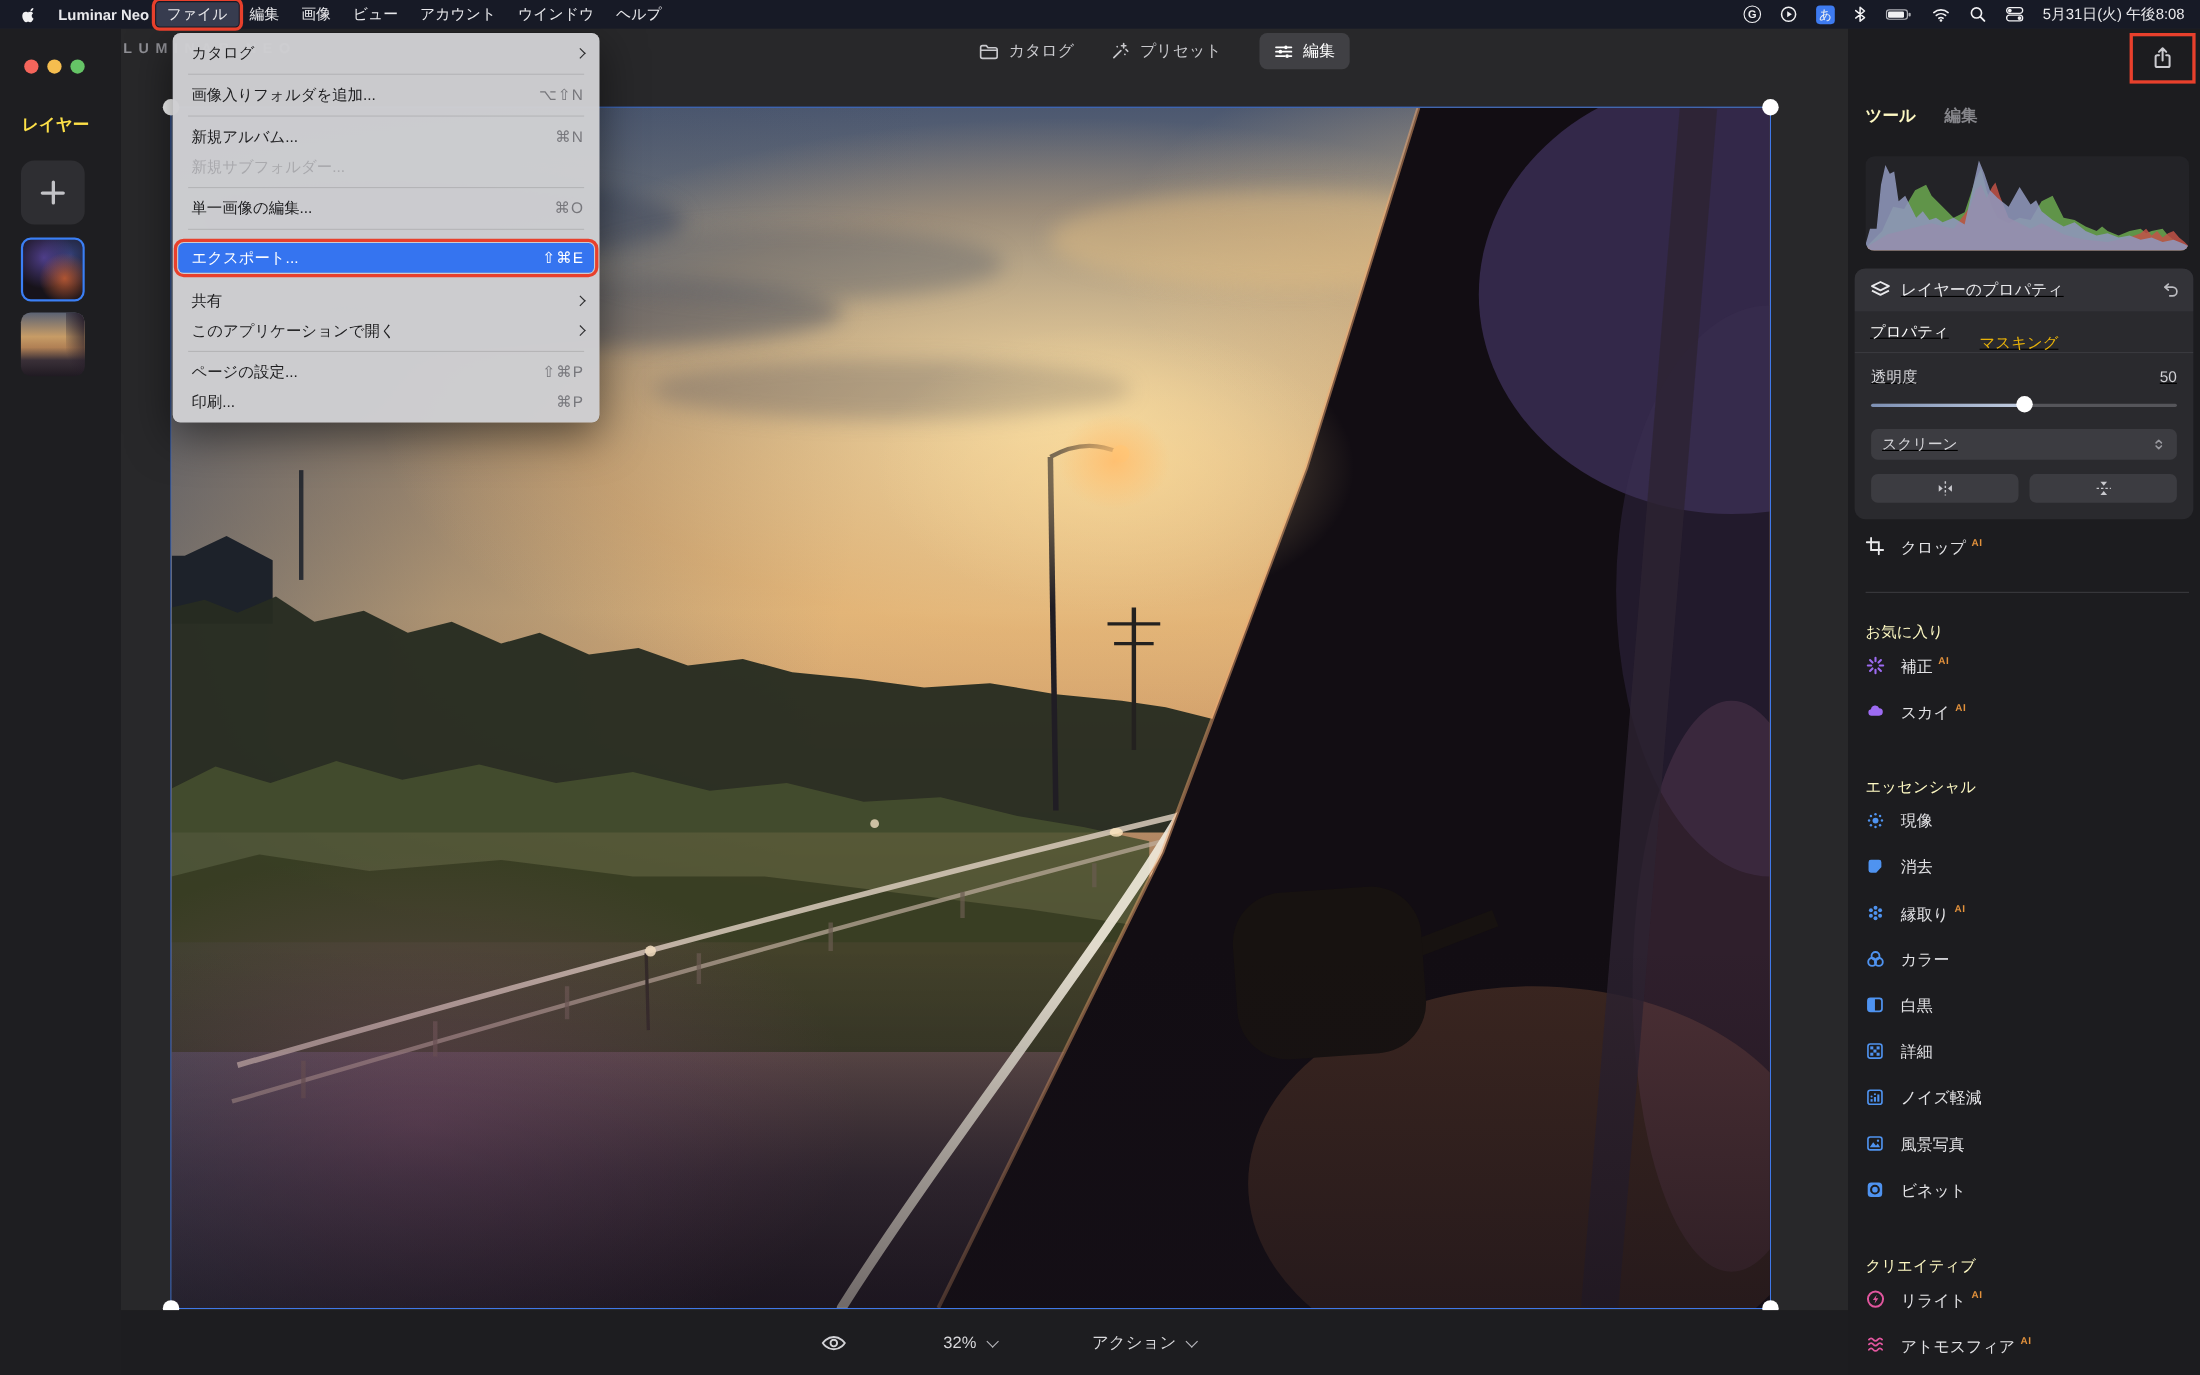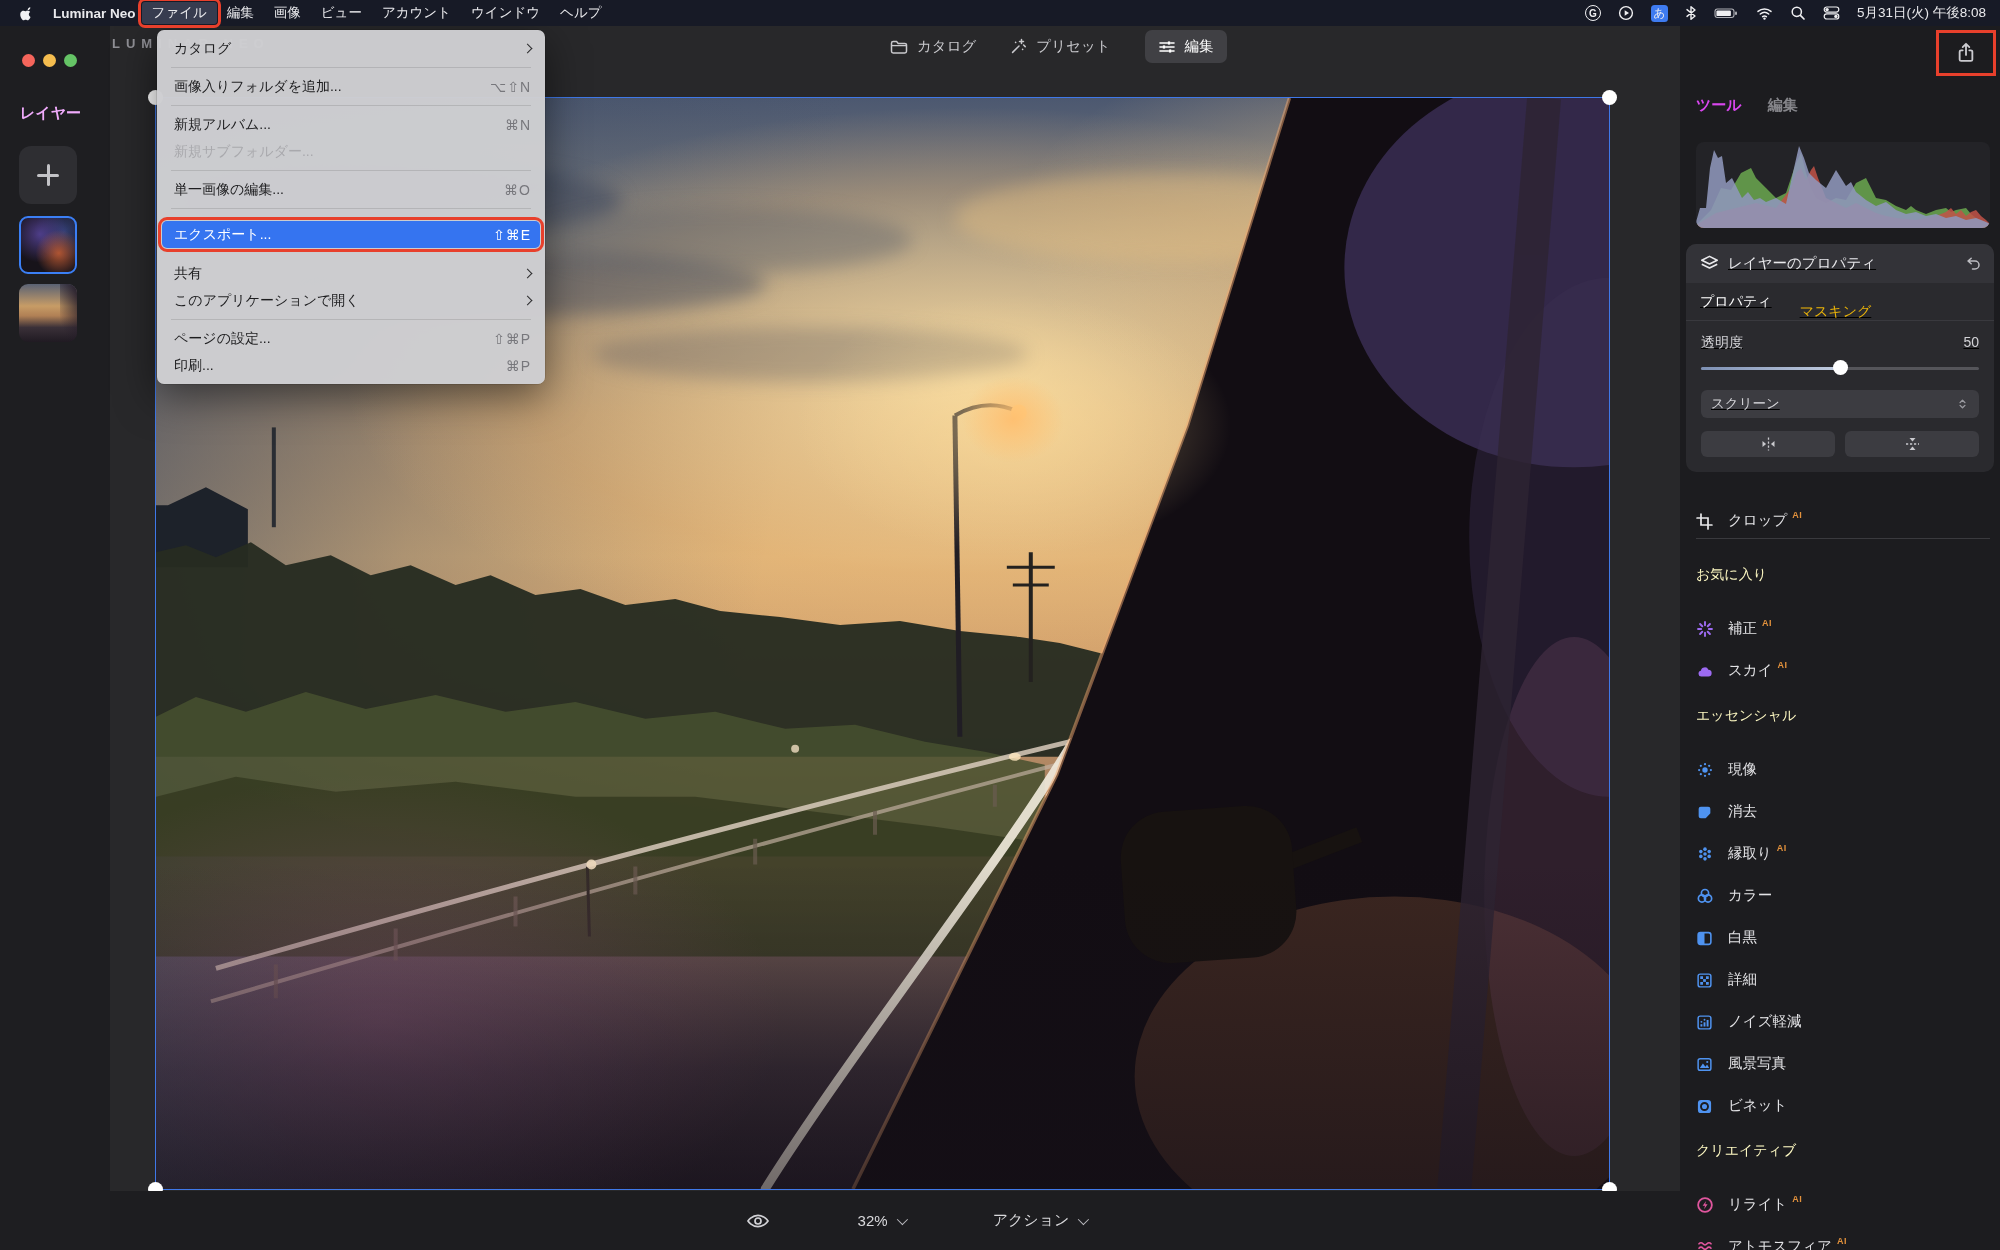--- a/index.html
+++ b/index.html
@@ -34,21 +34,21 @@
 .mi.hl { background:#3574f0; border-radius:5px; margin:12px 5px; padding:0 9px 0 12px; color:#fff; }
 .mi.hl .sc { color:#fff; }
 .msep { height:1px; background:rgba(60,60,62,.16); margin:5px 14px; }
 .subarr { width:7px; height:7px; border-right:1.8px solid #2c2c2e; border-bottom:1.8px solid #2c2c2e;
   transform:rotate(-45deg); margin-left:12px; }
 
 
 #layers { position:absolute; left:0; top:26px; bottom:0; width:110px; background:#1e1e21; z-index:5; }
 .tlights { position:absolute; left:22px; top:28px; display:flex; gap:8px; }
 .tl { width:13px; height:13px; border-radius:50%; }
-#layers h2 { position:absolute; left:20px; top:78px; font-size:15px; font-weight:bold; color:#f0abfc; }
+#layers h2 { position:absolute; left:20px; top:78px; font-size:15px; font-weight:bold; color:#fde047; }
 .addlayer { position:absolute; left:19px; top:120px; width:58px; height:58px; background:#2e2e32;
   border-radius:12px; display:flex; align-items:center; justify-content:center; }
 .plus { position:relative; width:22px; height:22px; }
 .plus:before,.plus:after { content:""; position:absolute; background:#c3c3c7; border-radius:2px; }
 .plus:before { left:9.5px; top:0; width:3px; height:22px; }
 .plus:after { left:0; top:9.5px; width:22px; height:3px; }
 .thumb { position:absolute; left:19px; width:58px; height:58px; border-radius:9px; overflow:hidden; }
 .thumb1 { top:190px; border:2.5px solid #3b7ff5;
   background:radial-gradient(circle at 70% 65%, rgba(190,90,50,.9), transparent 45%),
              radial-gradient(circle at 35% 30%, rgba(90,70,160,.8), transparent 55%),
@@ -85,21 +85,21 @@
   display:flex; align-items:center; justify-content:center; gap:46px; color:#d9d9dc; font-size:15px; z-index:5; }
 .vgrp { display:flex; align-items:center; gap:9px;margin-left:42px; }
 .chev { width:8px; height:8px; border-right:1.8px solid #b9b9be; border-bottom:1.8px solid #b9b9be;
   transform:rotate(45deg) translateY(-2px); }
 
 
 #tools { position:absolute; right:0; top:26px; bottom:0; width:320px; background:#1c1c1f; z-index:5; }
 .sharebtn { position:absolute; right:8px; top:8px; width:52px; height:38px; display:flex;
   align-items:center; justify-content:center; color:#cbcbd0; }
 #ttabs { position:absolute; left:16px; top:70px; display:flex; gap:26px; font-size:15px; }
-#ttabs .on { color:#d946ef; font-weight:bold; }
+#ttabs .on { color:#fef9c3; font-weight:bold; }
 #ttabs .off { color:#85858a; font-weight:bold; }
 #histo { position:absolute; left:16px; top:116px; width:294px; height:86px; background:#232327;
   border-radius:8px; overflow:hidden; }
 #props { position:absolute; left:6px; top:218px; width:308px; background:#2a2a2e; border-radius:10px;
   overflow:hidden;text-decoration:underline; }
 #props .phead { height:39px; background:#333338; display:flex; align-items:center; padding:0 12px 0 14px;
   color:#e9e9ec; font-size:14.5px; gap:9px; }
 #props .phead .sp { flex:1; }
 #props .ptabs { display:flex; gap:28px; padding:0 14px; height:38px; align-items:center;
   font-size:14px; border-bottom:1px solid #39393e; }
@@ -113,21 +113,21 @@
 .slider .knob { position:absolute; left:calc(50% - 7.5px); top:0; width:15px; height:15px;
   background:#fff; border-radius:50%; }
 .blend { margin-top:15px; height:28px; background:#3c3c41; border-radius:6px; display:flex;
   align-items:center; padding:0 10px; color:#d5d5d9; font-size:13.5px; }
 .blend .sp { flex:1; }
 .fliprow { display:flex; gap:10px; margin-top:13px; }
 .flipbtn { flex:1; height:26px; background:#3c3c41; border-radius:6px; display:flex;
   align-items:center; justify-content:center; color:#c9c9ce; }
 
 #toollist { position:absolute; left:16px; right:10px; top:462px; }
-.trow { height:42px; display:flex; align-items:flex-end; gap:13px; color:#e3e3e6; font-size:14.5px; }
+.trow { height:42px; display:flex; align-items:flex-start; gap:13px; color:#e3e3e6; font-size:14.5px; }
 .trow .ticon { width:19px; display:flex; }
 .thead { height:42px; display:flex; align-items:center; color:#fef9c3; font-size:14px; margin-top:15px; }
 .tdiv { height:1px; background:#3a3a3e; margin:8px 0 6px; }
 .ai { color:#e2913c; font-size:9px; font-weight:bold; vertical-align:7px; margin-left:5px; letter-spacing:.5px; }
 .c-white { color:#e8e8ea; } .c-purple { color:#9d6bf2; } .c-blue { color:#4f93f0; } .c-pink { color:#e0569e; }
 
 svg.i { display:block; }
 </style>
 </head>
 <body>

